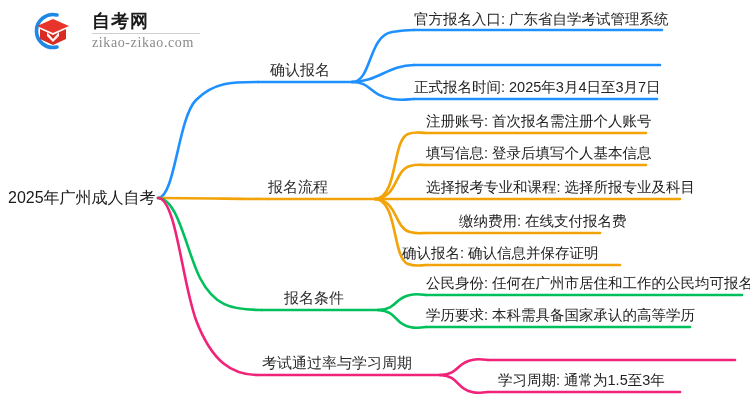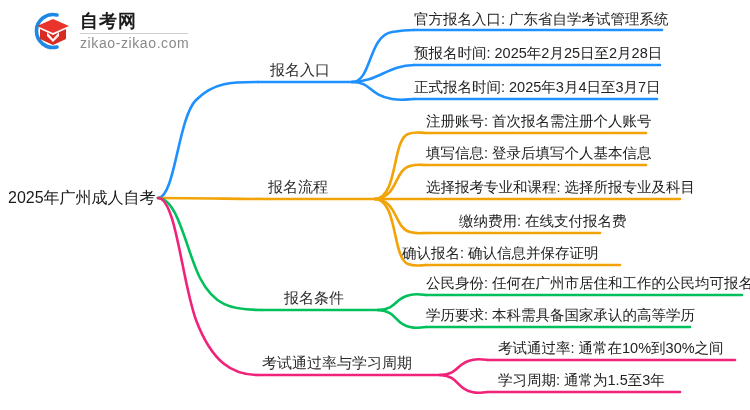--- a/index.html
+++ b/index.html
@@ -57,25 +57,26 @@
     align-items: center;
     height: 46px;
   }
   .logo-mark {
     width: 46px;
     height: 44px;
     position: relative;
     flex: 0 0 auto;
   }
   .logo-text {
-    margin-left: 7px;
+    margin-left: 19px;
     display: flex;
     flex-direction: column;
     justify-content: center;
     height: 42px;
+    font-family: Liberation Serif, serif;
   }
   .logo-title {
     font-size: 18px;
     font-weight: bold;
     color: #1b1b1b;
     letter-spacing: 1px;
     line-height: 1.05;
   }
   .logo-rule {
     height: 1px;
@@ -164,33 +165,31 @@
     <div class="logo-title">自考网</div>
     <div class="logo-rule"></div>
     <div class="logo-sub">zikao-zikao.com</div>
   </div>
 </div>
 
 <div class="layer-text">
 
   <div class="node root-node" style="left:8px; top:190px;">2025年广州成人自考</div>
 
-  <div class="node branch-node" style="left:270px; top:62px;">报名入口</div>
+  <div class="node branch-node" style="left:270px; top:62px;">确认报名</div>
   <div class="node leaf-node" style="left:414px; top:12px;">官方报名入口: 广东省自学考试管理系统</div>
-  <div class="node leaf-node" style="left:414px; top:46px;">预报名时间: 2025年2月25日至2月28日</div>
   <div class="node leaf-node" style="left:414px; top:80px;">正式报名时间: 2025年3月4日至3月7日</div>
 
   <div class="node branch-node" style="left:268px; top:179px;">报名流程</div>
   <div class="node leaf-node" style="left:426px; top:114px;">注册账号: 首次报名需注册个人账号</div>
   <div class="node leaf-node" style="left:426px; top:146px;">填写信息: 登录后填写个人基本信息</div>
   <div class="node leaf-node" style="left:426px; top:180px;">选择报考专业和课程: 选择所报专业及科目</div>
   <div class="node leaf-node" style="left:426px; top:214px;margin-left:33px;">缴纳费用: 在线支付报名费</div>
   <div class="node leaf-node" style="left:402px; top:246px;">确认报名: 确认信息并保存证明</div>
 
   <div class="node branch-node" style="left:284px; top:290px;">报名条件</div>
   <div class="node leaf-node" style="left:426px; top:276px;">公民身份: 任何在广州市居住和工作的公民均可报名</div>
   <div class="node branch-node" style="left:262px; top:355px;">考试通过率与学习周期</div>
 
   <div class="node leaf-node" style="left:426px; top:308px;">学历要求: 本科需具备国家承认的高等学历</div>
-  <div class="node leaf-node" style="left:498px; top:341px;">考试通过率: 通常在10%到30%之间</div>
   <div class="node leaf-node" style="left:498px; top:373px;">学习周期: 通常为1.5至3年</div>
 
 </div>
 
 </body></html>

